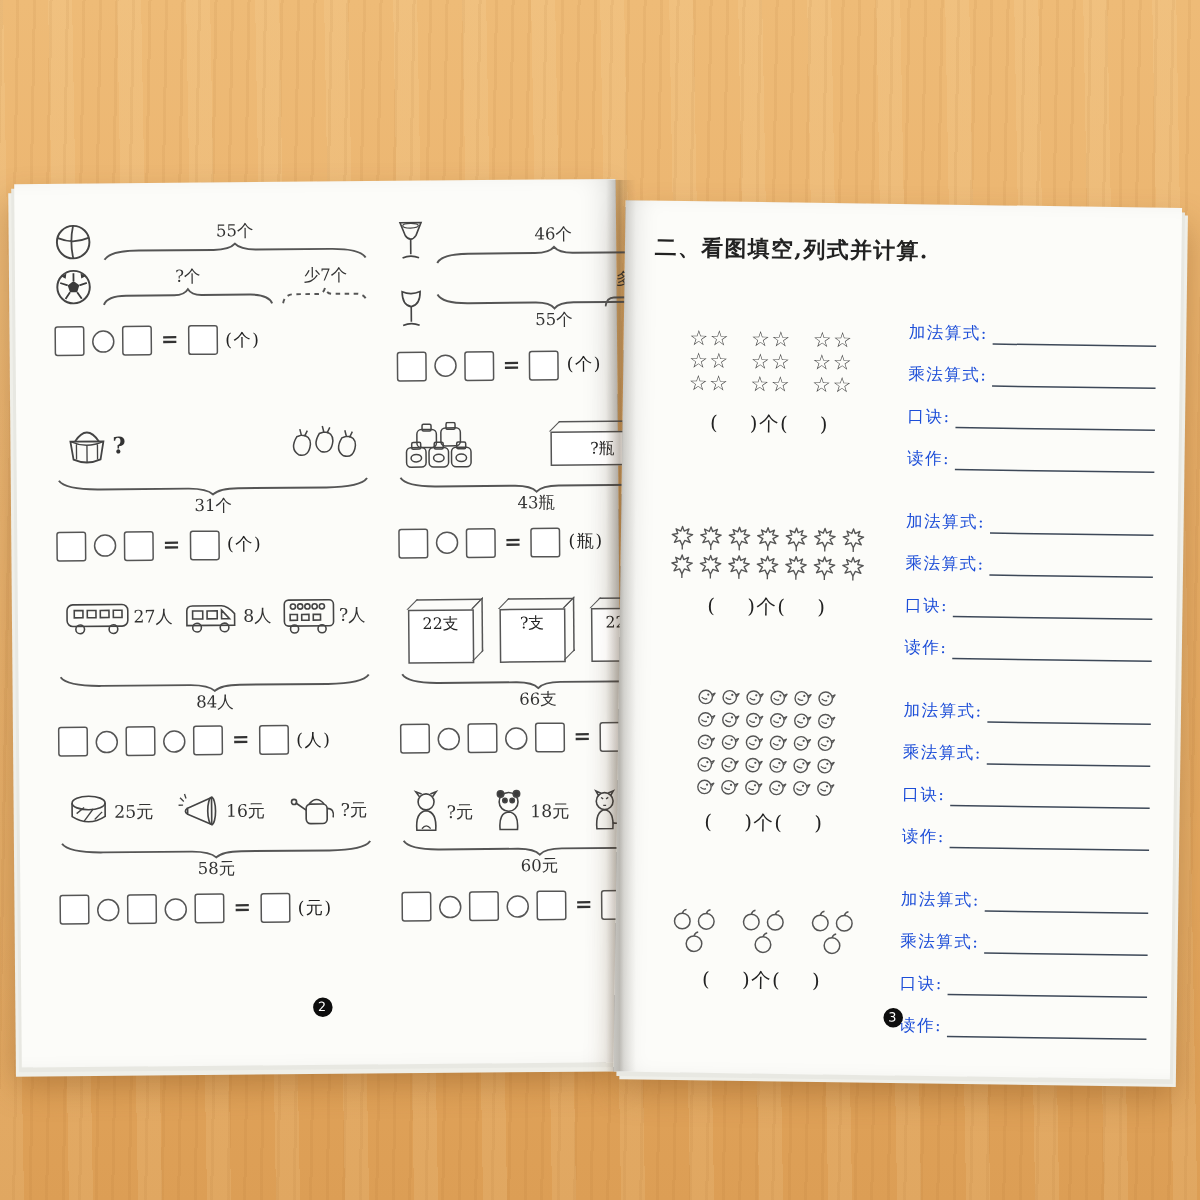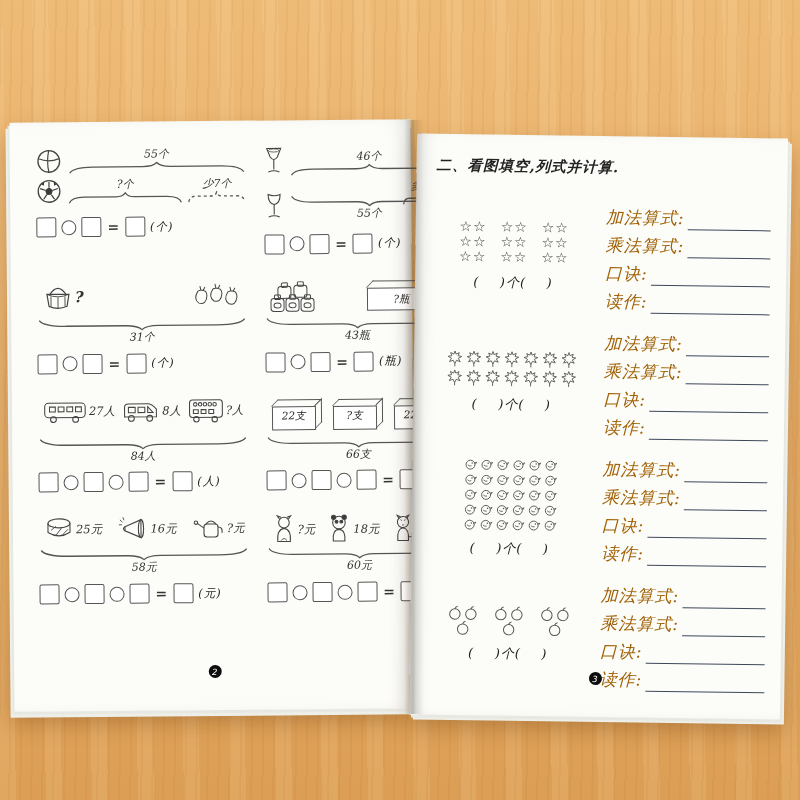--- a/index.html
+++ b/index.html
@@ -5,21 +5,21 @@
   html,body{margin:0;padding:0;}
   body{
     width:800px;height:800px;overflow:hidden;position:relative;
     font-family:"DejaVu Serif","Liberation Serif",serif;color:#222;
     background-color:#e9af66;
     background-image:
       repeating-linear-gradient(91deg, rgba(150,90,30,.07) 0 2px, rgba(0,0,0,0) 2px 11px),
       repeating-linear-gradient(89deg, rgba(255,232,185,.12) 0 16px, rgba(0,0,0,0) 16px 46px),
       linear-gradient(180deg,#eebb77 0%,#e9b06a 40%,#e2a55c 78%,#dc9e55 100%);
   }
-  .book{position:absolute;left:0;top:0;width:800px;height:800px;font-style:italic;}
+  .book{position:absolute;left:0;top:0;width:800px;height:800px;}
   .page{position:absolute;background:#fcfcf9;box-sizing:border-box;}
   .page.left{
     left:12px;top:121px;width:401px;height:589px;transform:rotate(-0.5deg);
     padding:26px 12px 0 26px;
     box-shadow:-2px 3px 0 #e8e8e2,-4px 6px 0 #efefe9,-4px 12px 22px rgba(110,60,15,.35),
                inset -16px 0 22px -14px rgba(0,0,0,.20);
   }
   .page.right{
     left:413px;top:136px;width:371px;height:581px;transform:rotate(0.8deg);
     padding:16px 16px 0 14px;
@@ -35,21 +35,21 @@
   .figrow.spread{justify-content:space-between;padding:0 4px;}
   .bwrap{display:flex;flex-direction:column;align-items:center;justify-content:flex-end;}
   .bwrap.grow{flex:1;}
   .blabel{font-size:11px;line-height:1.25;color:#333;white-space:nowrap;}
   .brace{width:100%;height:12px;line-height:0;}
   .rel{position:relative;margin-top:15px;}
   .mini{position:absolute;right:2px;top:-15px;width:44px;display:flex;flex-direction:column;align-items:center;}
   .qmark{font-size:15px;font-weight:bold;color:#333;margin:0 2px 6px 0;}
   .fig-item{display:flex;flex-direction:row;align-items:center;gap:1px;}
   .fig-item .blabel{font-size:11.5px;}
-  .cube{position:relative;border:1.3px solid #555;background:#fff;padding:2px 5px 6px;
+  .cube{position:relative;border:1.3px solid #555;background:#fff;padding:2px 5px 18px;
         font-size:10.5px;min-width:32px;text-align:center;margin:10px 9px 2px 2px;white-space:nowrap;}
   .cube::before{content:"";position:absolute;left:-1.3px;top:-7.5px;width:100%;height:6px;
         border:1.3px solid #555;border-bottom:none;transform:skewX(-45deg);transform-origin:0 100%;}
   .cube::after{content:"";position:absolute;left:100%;top:-1.3px;width:6px;height:100%;
         border:1.3px solid #555;border-left:none;transform:skewY(-45deg);transform-origin:0 0;}
   .cube.wide{min-width:52px;padding:4px 8px 3px;}
   .equation{display:flex;align-items:center;gap:5px;margin-top:9px;}
   .eq-box{width:18px;height:18px;border:1.4px solid #555;border-radius:2px;background:#fff;flex:0 0 auto;}
   .eq-circle{width:13px;height:13px;border:1.3px solid #555;border-radius:50%;background:#fff;flex:0 0 auto;}
   .eq-equals{font-size:14px;font-weight:bold;color:#333;padding:0 1px;}
@@ -62,21 +62,21 @@
   .figure{line-height:0;}
   .figure.groups{display:flex;gap:15px;align-items:flex-start;}
   .g2{display:grid;grid-template-columns:repeat(2,auto);gap:0 1px;}
   .figure.gridfig{display:grid;gap:2px 3px;}
   .ag{display:flex;flex-direction:column;align-items:center;}
   .ag .r{display:flex;gap:1px;}
   .star{font-family:"DejaVu Sans",sans-serif;font-size:14px;line-height:1.05;color:#444;}
   .caption{font-size:13px;white-space:pre;margin-top:9px;text-align:center;letter-spacing:1px;}
   .answers{flex:1;padding-top:0;}
   .ans-row{display:flex;align-items:flex-end;height:28px;}
-  .ans-label{font-size:17px;letter-spacing:1px;white-space:nowrap;color:#a16207;}
+  .ans-label{font-size:11px;letter-spacing:1px;white-space:nowrap;color:#1d4ed8;}
   .ans-line{flex:1;border-bottom:1.3px solid #3d4858;margin-left:3px;height:15px;}
   .page-dot{position:absolute;bottom:32px;left:50%;transform:translateX(-50%);
     width:13px;height:13px;border-radius:50%;background:#0d0d0d;color:#fff;
     font-size:8.5px;display:flex;align-items:center;justify-content:center;
     font-family:"DejaVu Sans",sans-serif;}
 </style>
 </head>
 <body>
 
 <div class="book">

